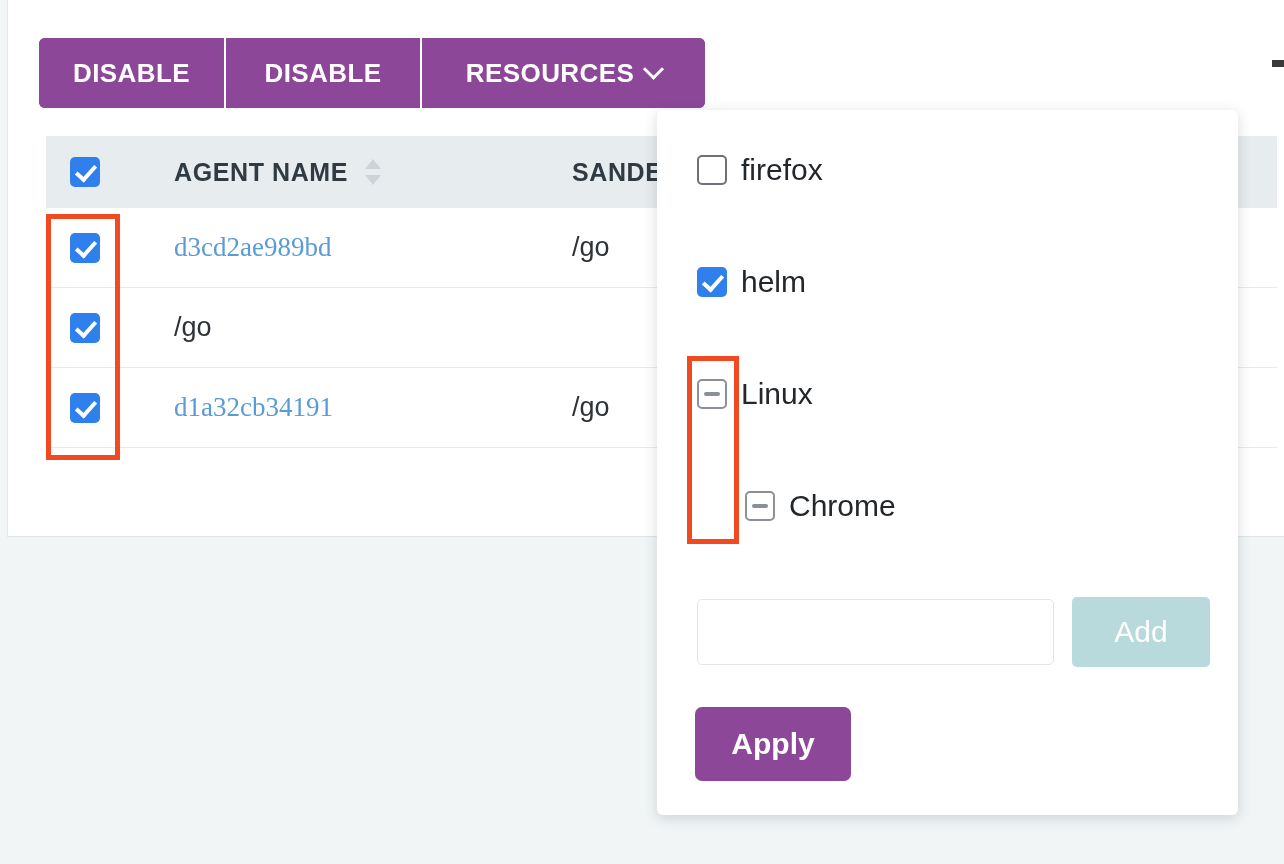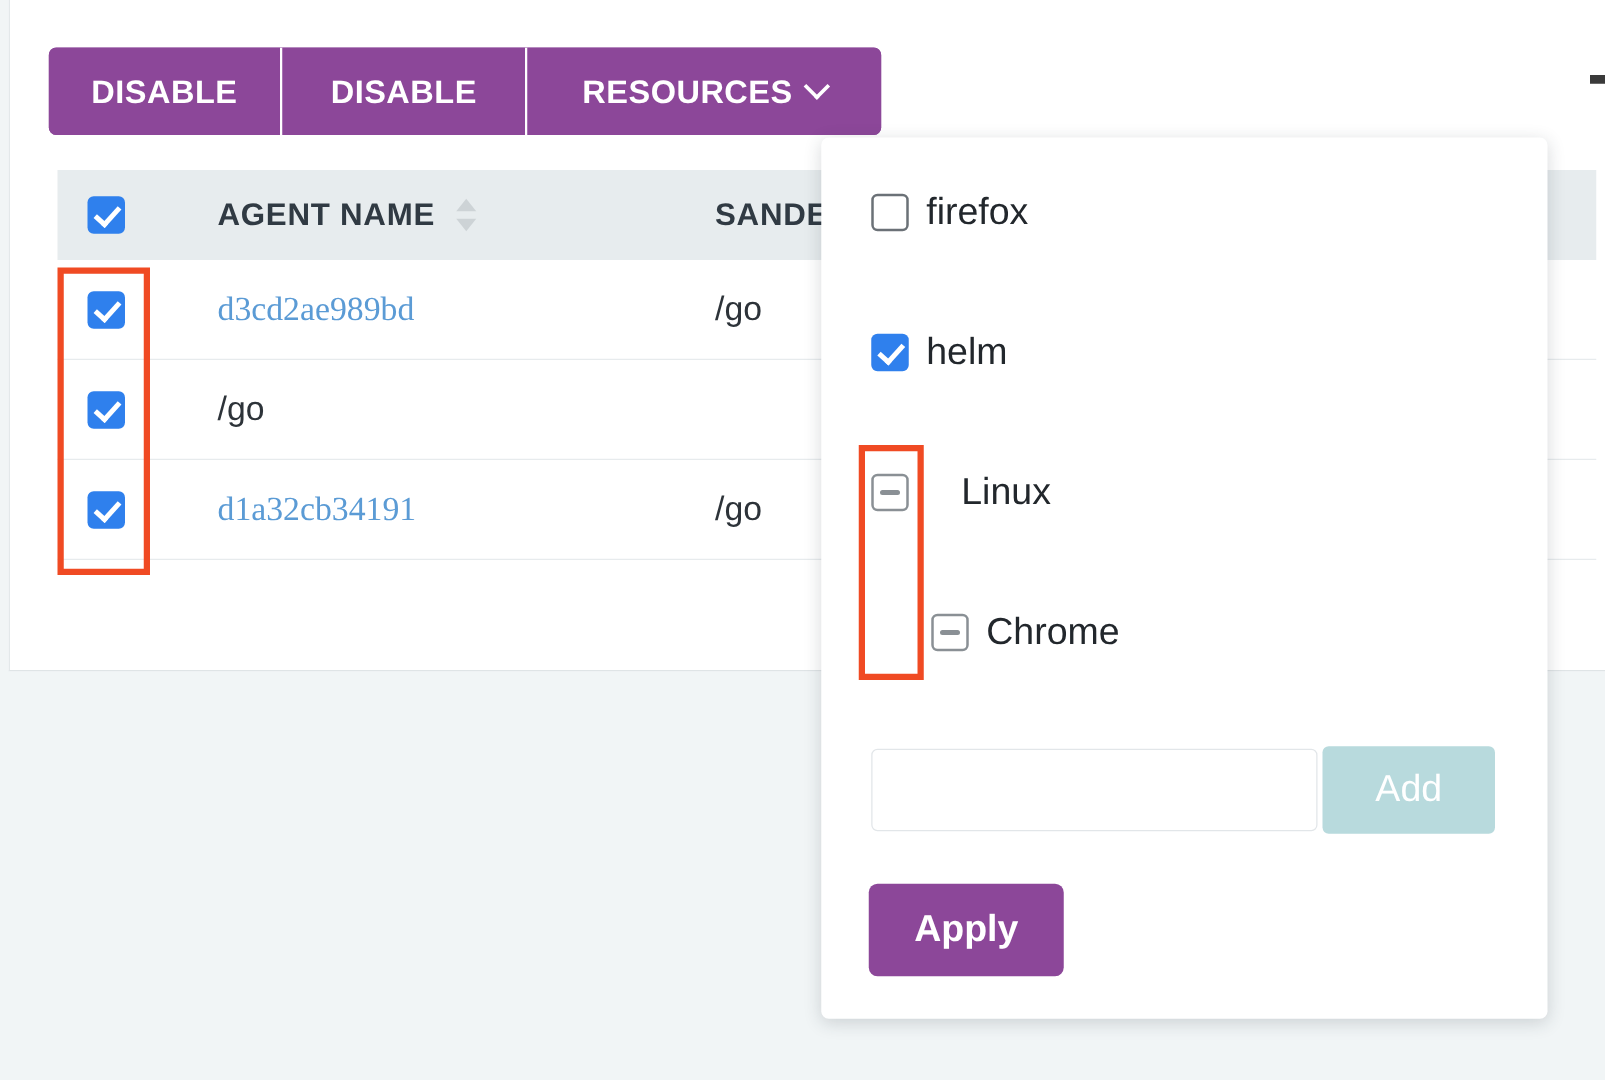--- a/index.html
+++ b/index.html
@@ -174,21 +174,21 @@
     left: 40px;
     display: flex;
     align-items: center;
     cursor: pointer;
   }
   .dd-option .cb { margin-right: 14px; }
   .dd-label { font-size: 30px; color: #22272c; white-space: nowrap; }
 
   .opt-0 { top: 43px; }
   .opt-1 { top: 155px; }
-  .opt-2 { top: 267px; gap: 28px; }
+  .opt-2 { top: 267px; }
   .opt-3 { top: 379px; margin-left: 48px; }
 
   .dd-add-row {
     position: absolute;
     left: 40px;
     top: 487px;
     display: flex;
     align-items: center;
   }
   .dd-input {
@@ -199,21 +199,21 @@
     background: #ffffff;
     font-size: 26px;
     padding: 0 14px;
     color: #2d3339;
     font-family: "Liberation Sans", sans-serif;
     outline: none;
   }
   .dd-add-btn {
     width: 138px;
     height: 70px;
-    margin-left: 4px;
+    margin-left: 18px;
     background: #b8dadd;
     color: #ffffff;
     border: none;
     border-radius: 5px;
     font-size: 30px;
     font-family: "Liberation Sans", sans-serif;
     cursor: pointer;
   }
   .dd-apply-btn {
     position: absolute;

